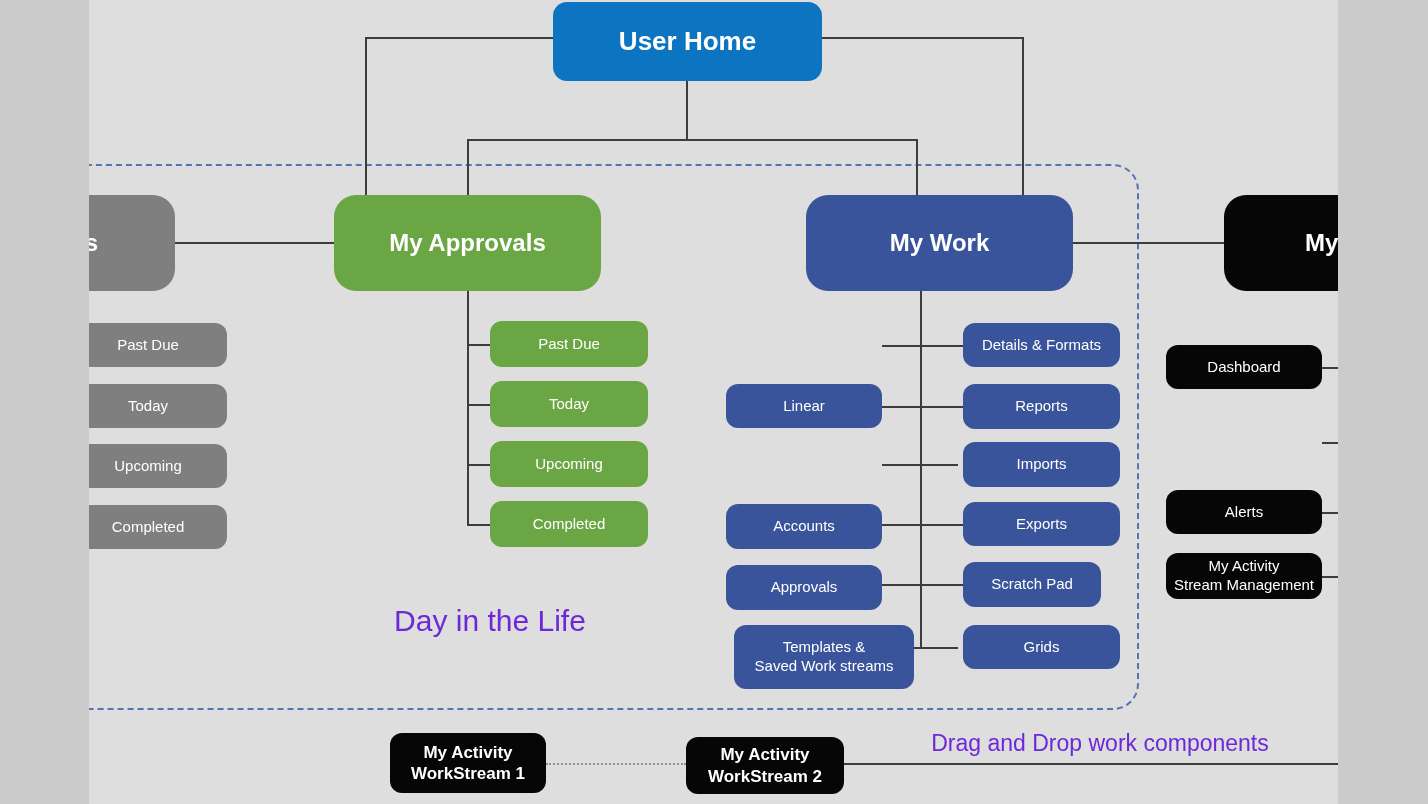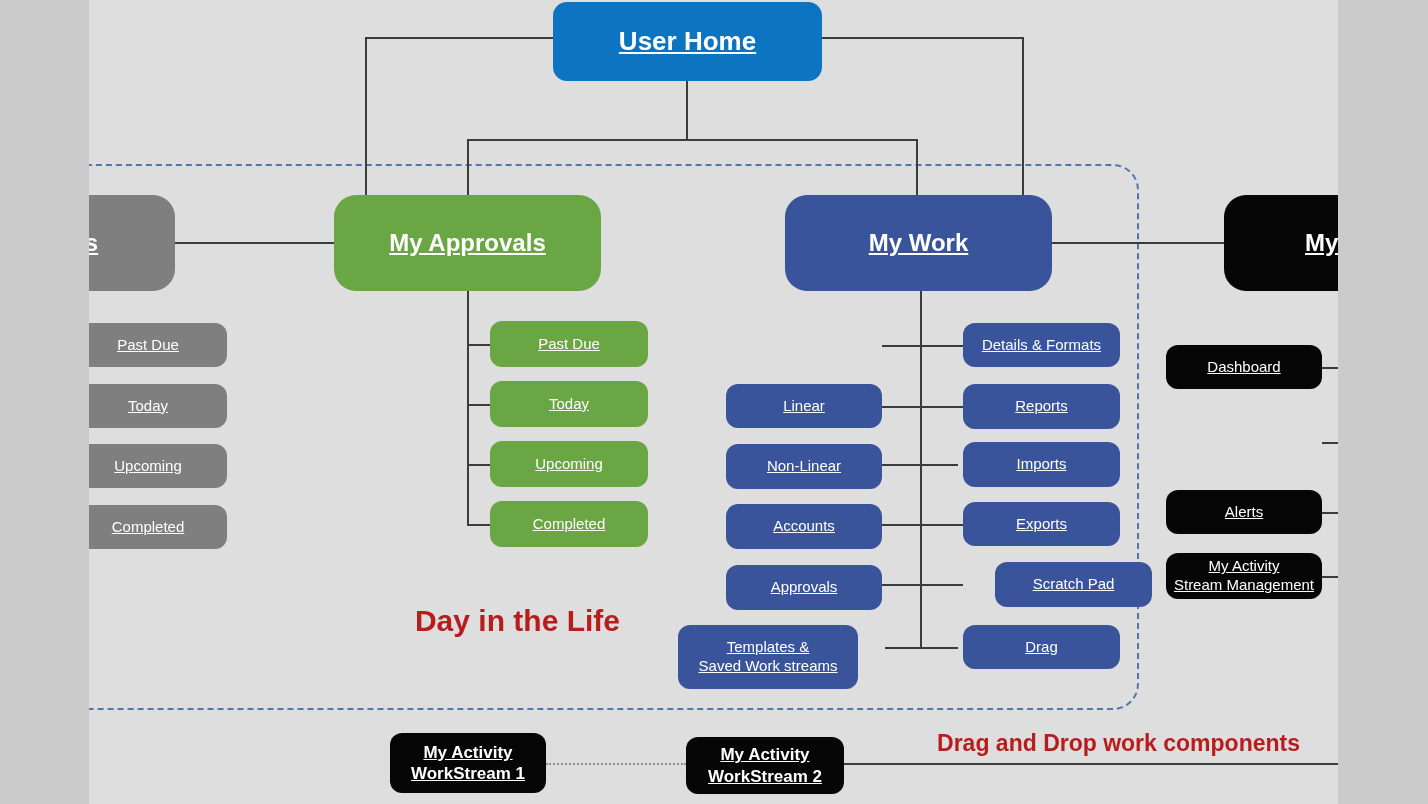--- a/index.html
+++ b/index.html
@@ -9,30 +9,30 @@
   #bar-left{left:0;width:89px;}
   #bar-right{left:1338px;width:90px;}
   .dashed-region{position:absolute;left:-60px;top:164px;width:1199px;height:546px;
     border:2px dashed #5574b2;border-radius:26px;z-index:3;box-sizing:border-box;}
   .hline,.vline{position:absolute;background:#3c3c3c;z-index:4;}
   .hline{height:1.5px;}
   .vline{width:1.5px;}
   .dotline{position:absolute;border-top:2px dotted #8f8f8f;z-index:4;}
   .node{position:absolute;display:flex;align-items:center;justify-content:center;
     color:#fff;z-index:10;box-sizing:border-box;}
-  .lbl{white-space:pre-line;text-align:center;line-height:1.25;text-decoration:underline;}
+  .lbl{white-space:pre-line;text-align:center;line-height:1.25;}
   .big{border-radius:22px;font-weight:bold;font-size:24px;}
   .blue{background:#0d74c2;border-radius:14px;font-weight:bold;font-size:26px;}
   .green{background:#6ba645;}
   .navy{background:#3a549b;}
   .gray{background:#7f7f7f;}
   .black{background:#060606;}
   .sub{border-radius:12px;font-size:15px;font-weight:400;}
   .ws{border-radius:12px;font-size:17px;font-weight:bold;}
-  .caption{position:absolute;color:#b91c1c;font-weight:bold;z-index:10;text-align:right;}
+  .caption{position:absolute;color:#6d28d9;font-weight:normal;z-index:10;text-align:center;}
   #cap-day{left:360px;top:604px;width:260px;font-size:30px;}
   #cap-drag{left:900px;top:730px;width:400px;font-size:23px;}
   #node-settings{justify-content:flex-start;padding-left:81px;}
 </style>
 </head>
 <body>
 
 <div id="stage">
 
   <div class="dashed-region"></div>
@@ -71,21 +71,21 @@
   </div>
 
   <div class="node big gray" id="node-my-tasks" style="left:-85px;top:195px;width:260px;height:96px;">
     <span class="lbl">My Tasks</span>
   </div>
 
   <div class="node big green" id="node-my-approvals" style="left:334px;top:195px;width:267px;height:96px;">
     <span class="lbl">My Approvals</span>
   </div>
 
-  <div class="node big navy" id="node-my-work" style="left:785px;top:195px;width:267px;height:96px;">
+  <div class="node big navy" id="node-my-work" style="left:806px;top:195px;width:267px;height:96px;">
     <span class="lbl">My Work</span>
   </div>
 
   <div class="node big black" id="node-settings" style="left:1224px;top:195px;width:266px;height:96px;">
     <span class="lbl">My</span>
   </div>
 
   <div class="node sub gray" style="left:69px;top:323px;width:158px;height:44px;">
     <span class="lbl">Past Due</span>
   </div>
@@ -108,51 +108,48 @@
   <div class="node sub green" style="left:490px;top:441px;width:158px;height:46px;">
     <span class="lbl">Upcoming</span>
   </div>
   <div class="node sub green" style="left:490px;top:501px;width:158px;height:46px;">
     <span class="lbl">Completed</span>
   </div>
 
   <div class="node sub navy" style="left:726px;top:384px;width:156px;height:44px;">
     <span class="lbl">Linear</span>
   </div>
-  <div class="node sub navy" style="left:726px;top:444px;width:156px;height:45px;">
-    <span class="lbl">Non-Linear</span>
-  </div>
   <div class="node sub navy" style="left:726px;top:504px;width:156px;height:45px;">
     <span class="lbl">Accounts</span>
   </div>
   <div class="node sub navy" style="left:726px;top:565px;width:156px;height:45px;">
     <span class="lbl">Approvals</span>
   </div>
-  <div class="node sub navy" style="left:678px;top:625px;width:180px;height:64px;">
+  <div class="node sub navy" style="left:734px;top:625px;width:180px;height:64px;">
     <span class="lbl">Templates &amp;
 Saved Work streams</span>
   </div>
 
   <div class="node sub navy" style="left:963px;top:323px;width:157px;height:44px;">
     <span class="lbl">Details &amp; Formats</span>
   </div>
   <div class="node sub navy" style="left:963px;top:442px;width:157px;height:45px;">
     <span class="lbl">Imports</span>
   </div>
   <div class="node sub navy" style="left:963px;top:384px;width:157px;height:45px;">
     <span class="lbl">Reports</span>
   </div>
   <div class="node sub navy" style="left:963px;top:502px;width:157px;height:44px;">
     <span class="lbl">Exports</span>
   </div>
-  <div class="node sub navy" style="left:995px;top:562px;width:157px;height:45px;">
+  <div class="node sub navy" style="left:963px;top:562px;width:138px;height:45px;">
     <span class="lbl">Scratch Pad</span>
   </div>
   <div class="node sub navy" style="left:963px;top:625px;width:157px;height:44px;">
-    <span class="lbl">Drag</span>
+    <span class="lbl">Grids</span>
   </div>
 
   <div class="node sub black" style="left:1166px;top:345px;width:156px;height:44px;">
     <span class="lbl">Dashboard</span>
   </div>
   <div class="node sub black" style="left:1166px;top:490px;width:156px;height:44px;">
     <span class="lbl">Alerts</span>
   </div>
   <div class="node sub black" style="left:1166px;top:553px;width:156px;height:46px;">
     <span class="lbl">My Activity

